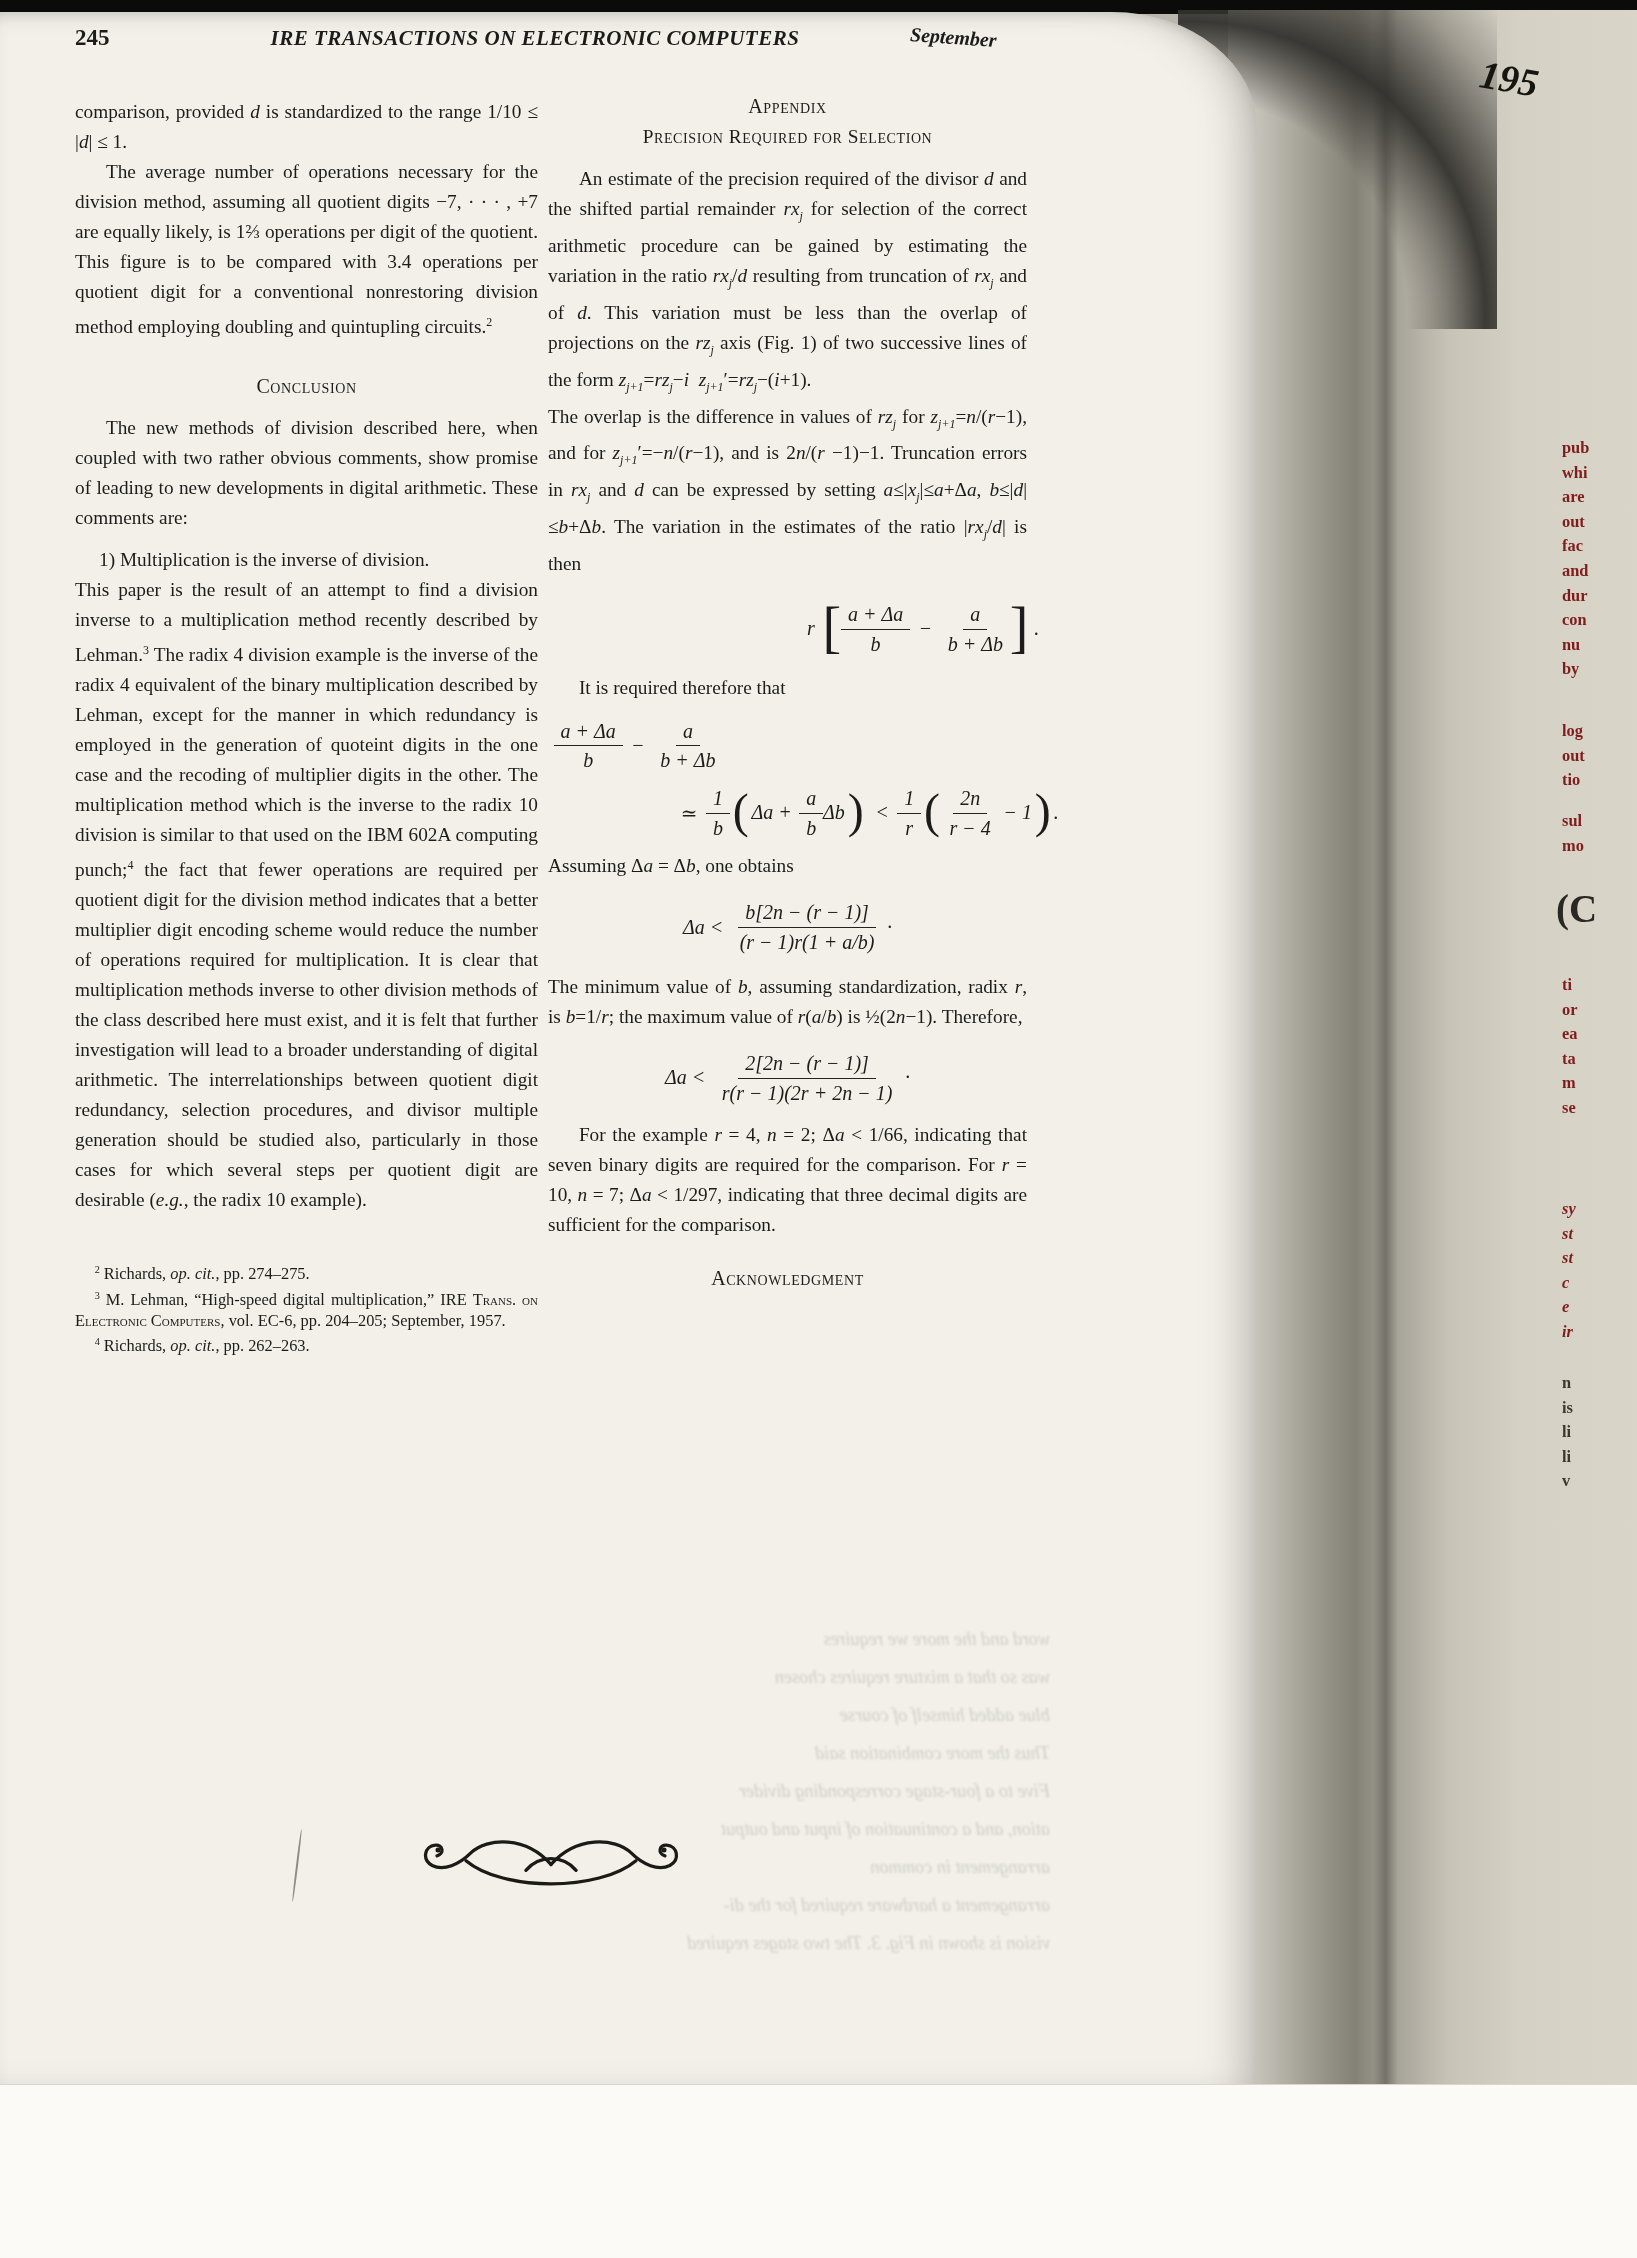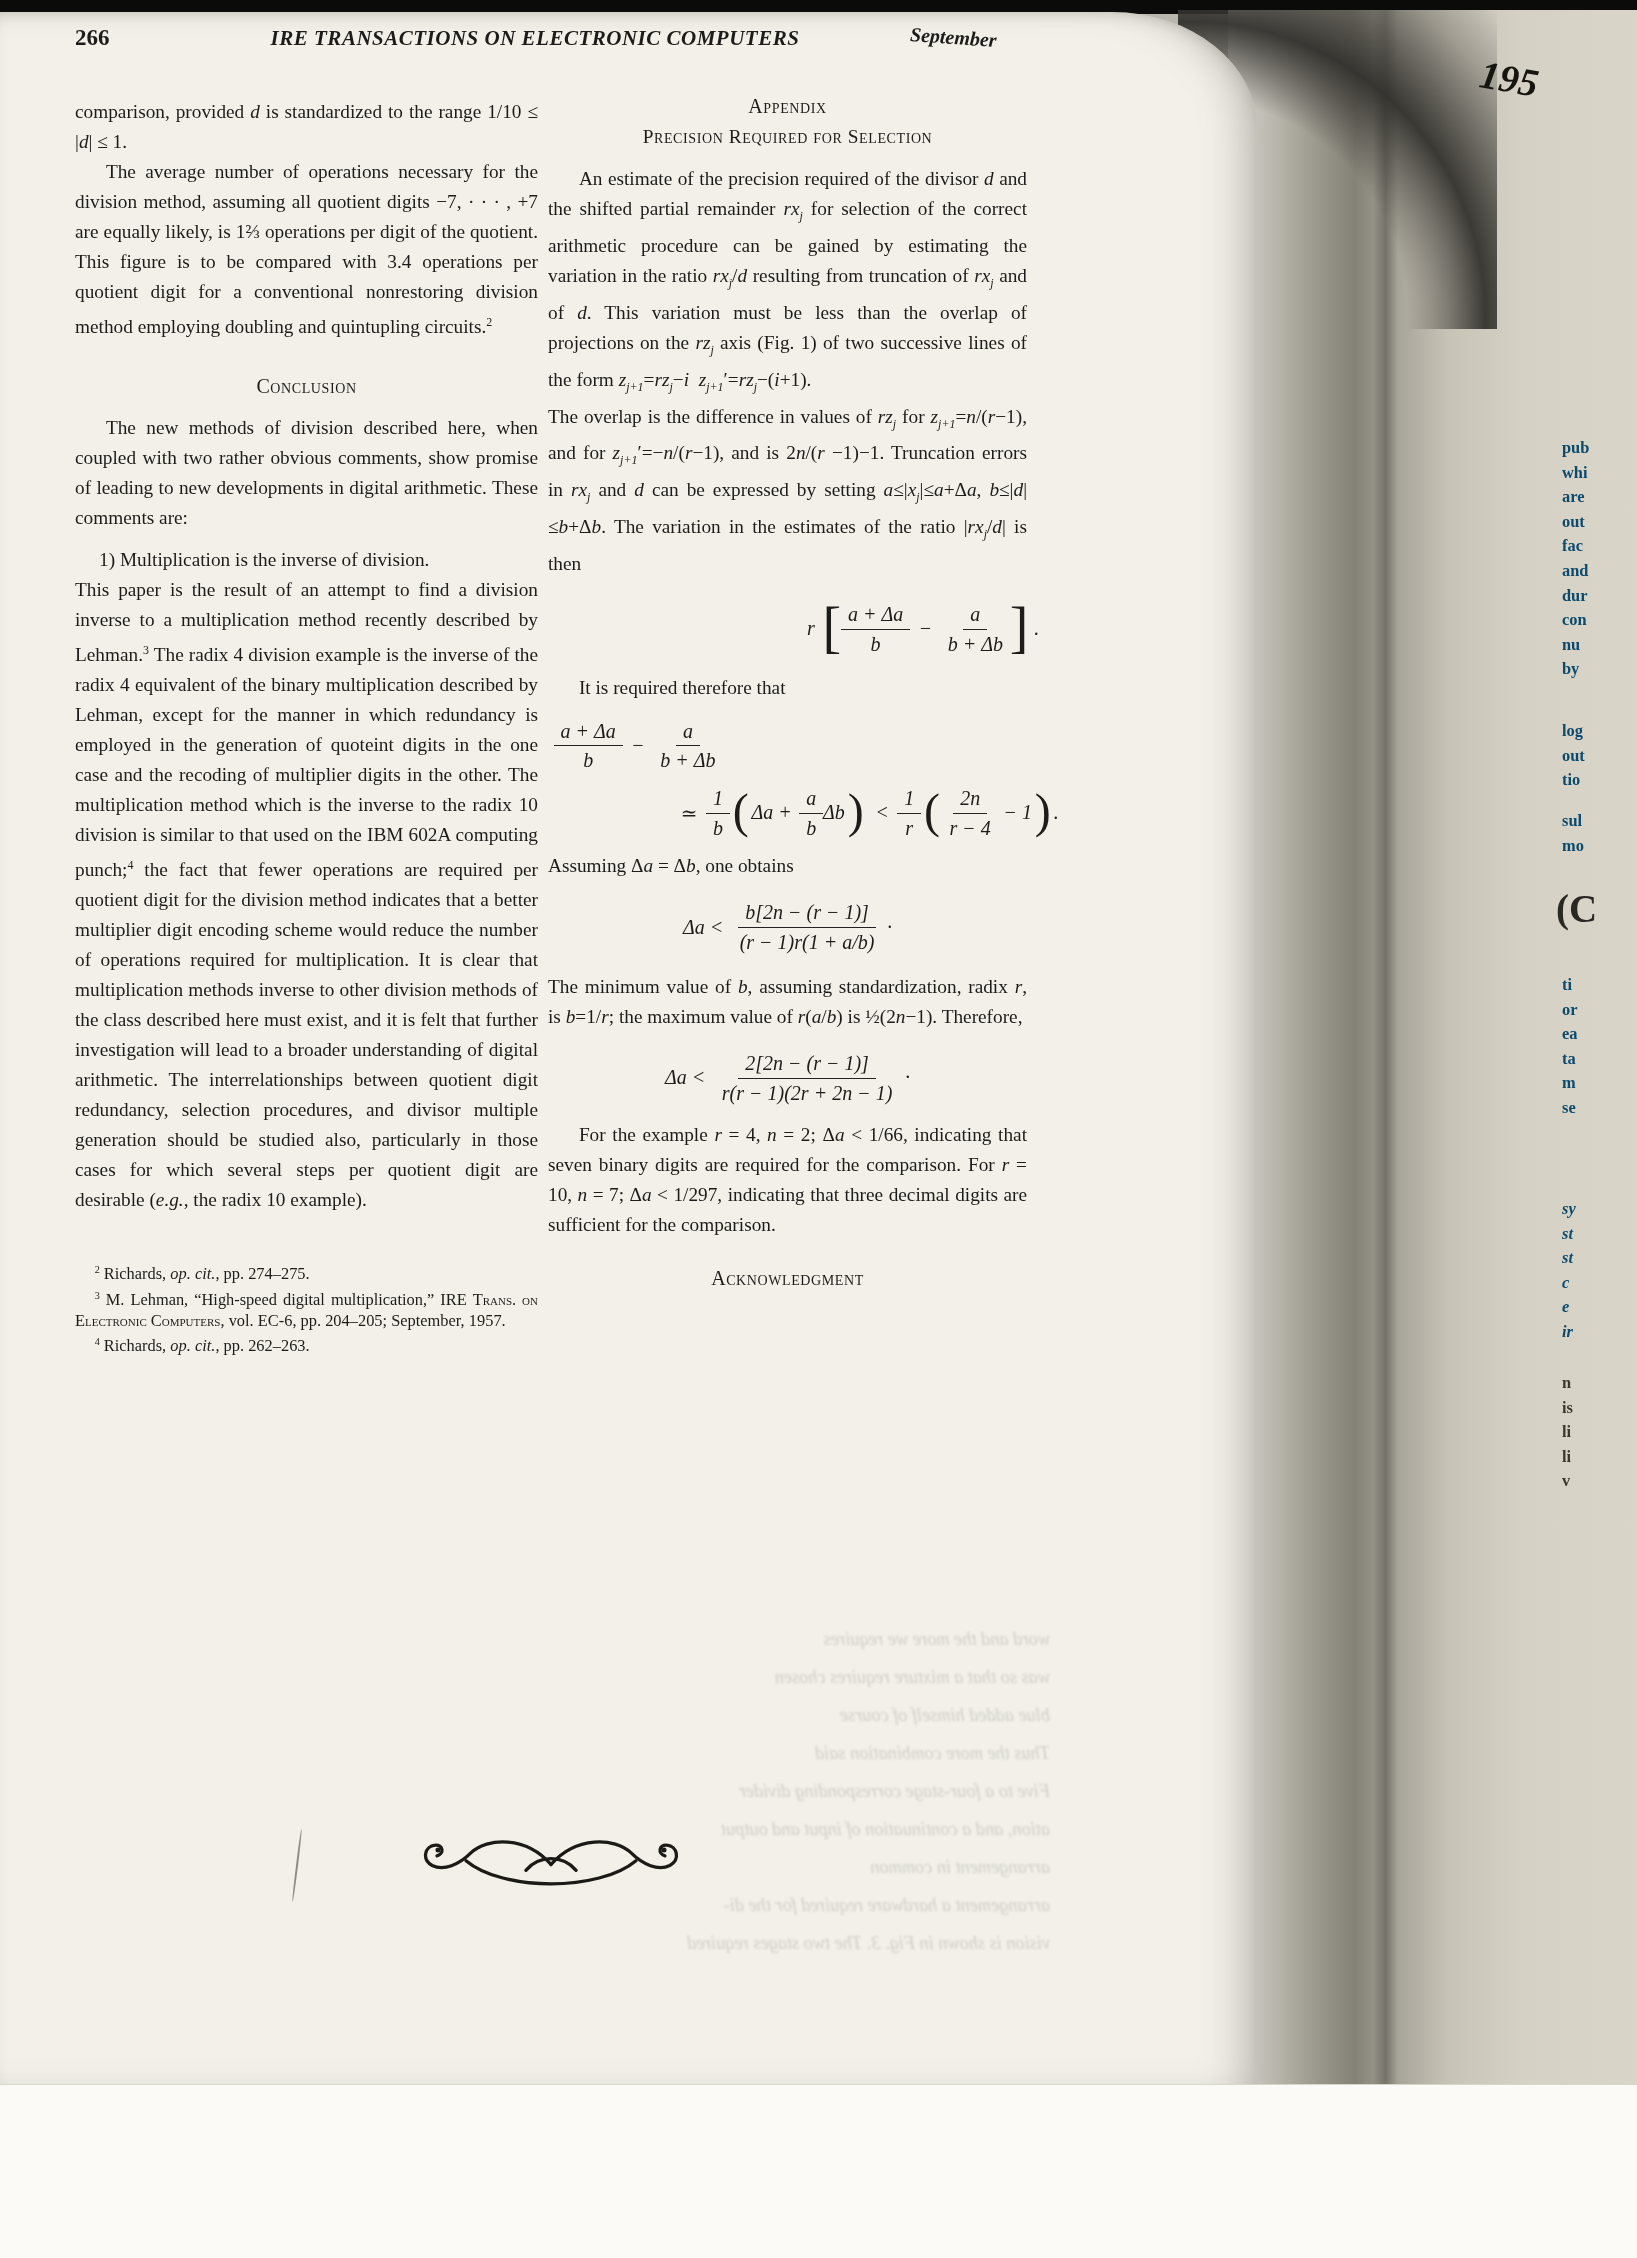--- a/index.html
+++ b/index.html
@@ -65,21 +65,21 @@
   .f4{margin:19.3px 0 15.4px;justify-content:center;}
   .assuming{margin-top:3.9px;}
   
   .flourish{position:absolute;left:410px;top:1820px;width:282px;height:89px;}
   
   .bleed{position:absolute;left:529px;top:1620px;width:521px;font-size:18.3px;line-height:38px;
     color:rgba(66,64,58,.20);filter:blur(1.1px);transform:scaleX(-1);white-space:pre-line;
     text-align:left;font-style:italic;}
   
   .edgefrag{position:absolute;left:1562px;width:75px;font-weight:bold;font-size:16.4px;
-    line-height:24.6px;color:#0c4a6e;white-space:pre-line;overflow:hidden;}
+    line-height:24.6px;color:#7f1d1d;white-space:pre-line;overflow:hidden;}
   .ef1{top:436px;}
   .ef2{top:719px;}
   .ef3{top:809px;}
   .eflarge{position:absolute;left:1556px;top:886px;font-size:39px;font-weight:bold;color:#2a2823;}
   .ef4{top:973px;}
   .ef5{top:1197px;font-style:italic;}
   .ef6{top:1371px;color:#3a382f;}
   
   .hair{position:absolute;left:296px;top:1829px;width:1.9px;height:73px;background:rgba(60,58,52,.55);
     border-radius:60%;transform:rotate(7deg);}
@@ -88,21 +88,21 @@
 <body>
 
 <div class="scan">
 
   <div class="topbar"></div>
   <div class="rightstrip"></div>
   <div class="curlshadow"></div>
   <div class="paper"></div>
   <div class="bottomband"></div>
 
-  <div class="pagenum">266</div>
+  <div class="pagenum">245</div>
   <div class="jtitle">IRE TRANSACTIONS ON ELECTRONIC COMPUTERS</div>
   <div class="month">September</div>
   <div class="yearfrag">195</div>
 
   <div class="col col-left">
     <p>comparison, provided <i>d</i> is standardized to the range 1/10 ≤ |<i>d</i>| ≤ 1.</p>
     <p class="ind">The average number of operations necessary for the division method, assuming all quotient digits −7, · · · , +7 are equally likely, is 1⅔ operations per digit of the quotient. This figure is to be compared with 3.4 operations per quotient digit for a conventional nonrestoring division method employing doubling and quintupling circuits.<sup>2</sup></p>
     <div class="schead h-conclusion">Conclusion</div>
     <p class="ind">The new methods of division described here, when coupled with two rather obvious comments, show promise of leading to new developments in digital arithmetic. These comments are:</p>
     <div class="list">

